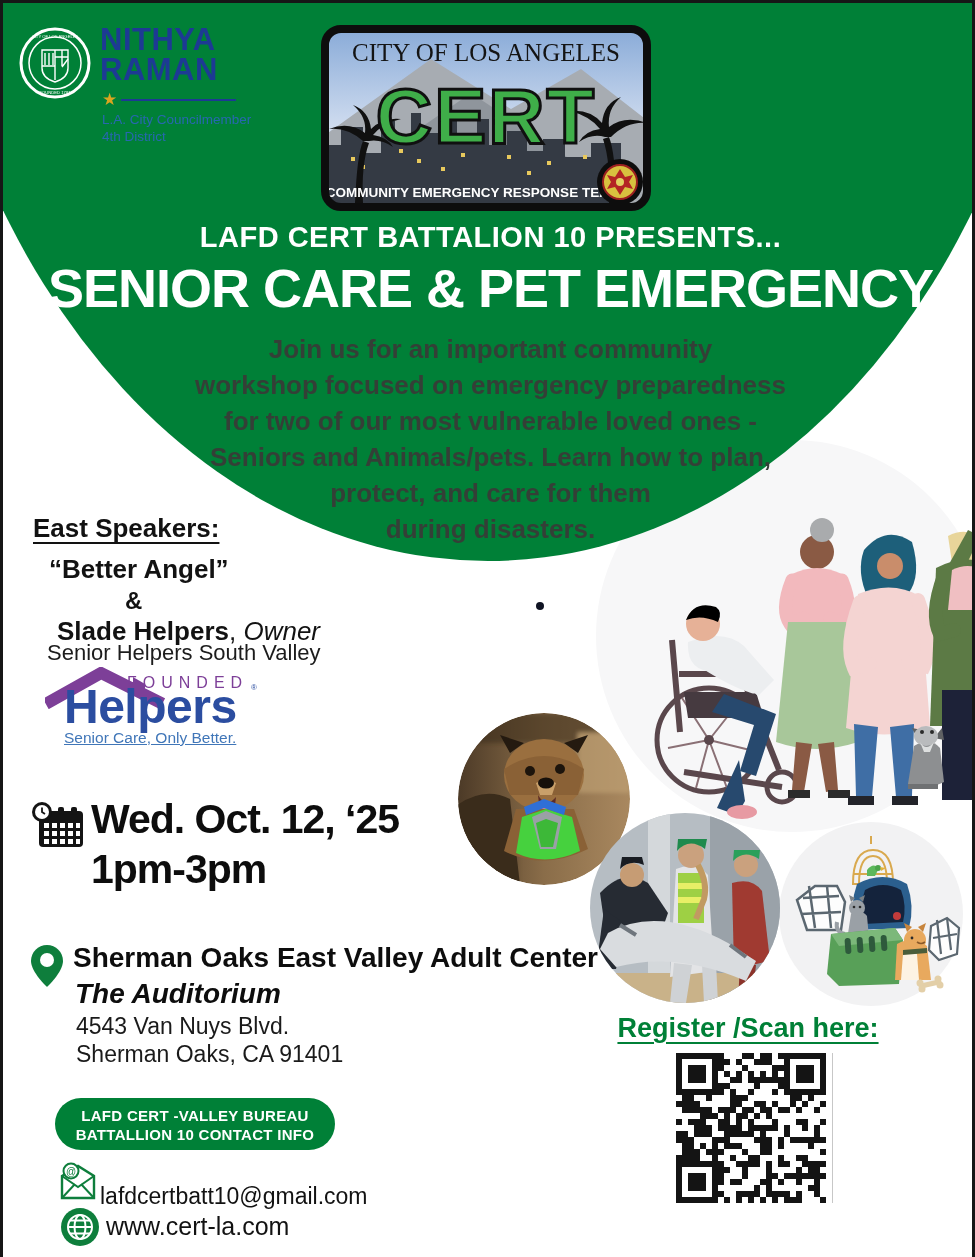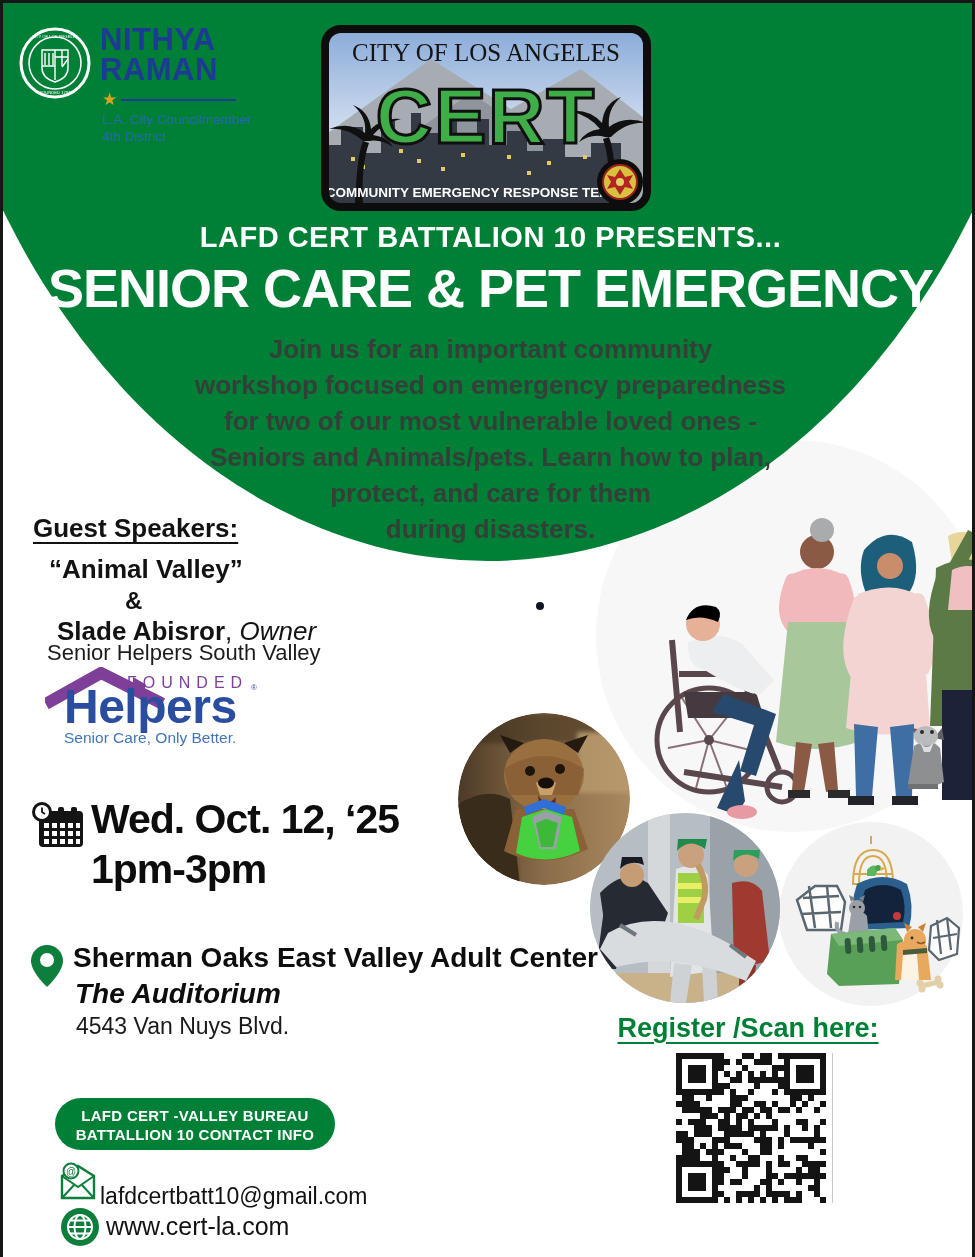--- a/index.html
+++ b/index.html
@@ -41,21 +41,21 @@
   .gs-amp{left:122px;top:584px;font-size:24px;font-weight:600;color:#121212;z-index:3;}
   .gs-2{left:54px;top:613px;font-size:26px;color:#121212;z-index:3;}
   .gs-2 .nm{font-weight:bold;}
   .gs-2 .rl{font-style:italic;font-weight:500;}
   .gs-org{left:44px;top:637px;font-size:22px;color:#1c1c1c;z-index:3;}
   
   .shl{left:40px;top:664px;width:230px;height:85px;z-index:3;}
   .shl .senior{position:absolute;left:84px;top:7px;color:#7d3f98;font-size:16px;letter-spacing:6px;font-weight:500;}
   .shl .helpers{position:absolute;left:21px;top:12px;color:#2b4da0;font-size:48px;font-weight:bold;letter-spacing:-.5px;}
   .shl .reg{position:absolute;left:208px;top:16px;color:#2b4da0;font-size:8px;}
-  .shl .tag{position:absolute;left:21px;top:62px;color:#4076b8;font-size:15.5px;font-weight:500;}
+  .shl .tag{position:absolute;left:21px;top:62px;color:#4076b8;font-size:15.5px;font-weight:500;text-decoration:underline;}
   
   .when-icon{left:28px;top:798px;z-index:3;}
   .when-date{left:88px;top:793px;font-size:41px;font-weight:bold;color:#0d0d0d;letter-spacing:-1px;z-index:3;}
   .when-time{left:88px;top:843px;font-size:41px;font-weight:bold;color:#0d0d0d;letter-spacing:-1px;z-index:3;}
   
   .pin-icon{left:27px;top:941px;z-index:3;}
   .where-venue{left:70px;top:939px;font-size:28px;font-weight:bold;color:#0d0d0d;z-index:3;white-space:nowrap;}
   .where-room{left:72px;top:975px;font-size:28px;font-weight:bold;font-style:italic;color:#0d0d0d;z-index:3;}
   .where-a1{left:73px;top:1010px;font-size:23px;color:#1a1a1a;z-index:3;}
   .where-a2{left:73px;top:1038px;font-size:23px;color:#1a1a1a;z-index:3;}
@@ -228,25 +228,25 @@
   <div class="abs hero-title">SENIOR CARE &amp; PET EMERGENCY</div>
   <div class="abs hero-body">
     <div>Join us for an important community</div>
     <div>workshop focused on emergency preparedness</div>
     <div>for two of our most vulnerable loved ones -</div>
     <div>Seniors and Animals/pets. Learn how to plan,</div>
     <div>protect, and care for them</div>
     <div>during disasters.</div>
   </div>
 
-  <div class="abs gs-head">Guest Speakers:</div>
-  <div class="abs gs-1">“Animal Valley”</div>
+  <div class="abs gs-head">East Speakers:</div>
+  <div class="abs gs-1">“Better Angel”</div>
   <div class="abs gs-amp">&amp;</div>
   <div class="abs gs-2">
-    <span class="nm">Slade Abisror</span><span>, </span><span class="rl">Owner</span>
+    <span class="nm">Slade Helpers</span><span>, </span><span class="rl">Owner</span>
   </div>
   <div class="abs gs-org">Senior Helpers South Valley</div>
 
   <div class="abs shl">
     <svg width="120" height="42" viewBox="0 0 120 42" style="position:absolute;left:2px;top:0;">
       <path d="M6 34L56 6l56 28" fill="none" stroke="#7d3f98" stroke-width="12" stroke-linecap="square"></path>
       <path d="M88 10v12h12V17z" fill="#7d3f98"></path>
     </svg>
     <span class="senior">FOUNDED</span>
     <span class="helpers">Helpers</span>
@@ -283,20 +283,21 @@
   <div class="abs when-date">Wed. Oct. 12, ‘25</div>
   <div class="abs when-time">1pm-3pm</div>
 
   <svg class="abs pin-icon" width="34" height="44" viewBox="0 0 34 44">
     <path d="M17 1C8 1 1 8 1 17c0 11 16 26 16 26s16-15 16-26C33 8 26 1 17 1z" fill="#0e7e3c"></path>
     <circle cx="17" cy="16" r="7" fill="#ffffff"></circle>
   </svg>
   <div class="abs where-venue">Sherman Oaks East Valley Adult Center</div>
   <div class="abs where-room">The Auditorium</div>
   <div class="abs where-a1">4543 Van Nuys Blvd.</div>
+  <div class="abs where-a2">Sherman Oaks, CA 91401</div>
 
   <div class="abs pill">
     <div>LAFD CERT -VALLEY BUREAU</div>
     <div>BATTALLION 10 CONTACT INFO</div>
   </div>
   <svg class="abs mail-icon" width="40" height="42" viewBox="0 0 40 42">
     <path d="M4 16L20 6l16 10v22H4z" fill="none" stroke="#0e7e3c" stroke-width="2.4"></path>
     <path d="M4 16l16 11 16-11M4 38l13-14M36 38L23 24" fill="none" stroke="#0e7e3c" stroke-width="2"></path>
     <circle cx="13" cy="11" r="7.5" fill="#ffffff" stroke="#0e7e3c" stroke-width="2"></circle>
     <text x="13" y="15" text-anchor="middle" font-size="10" fill="#0e7e3c" font-family="Liberation Sans,sans-serif">@</text>

